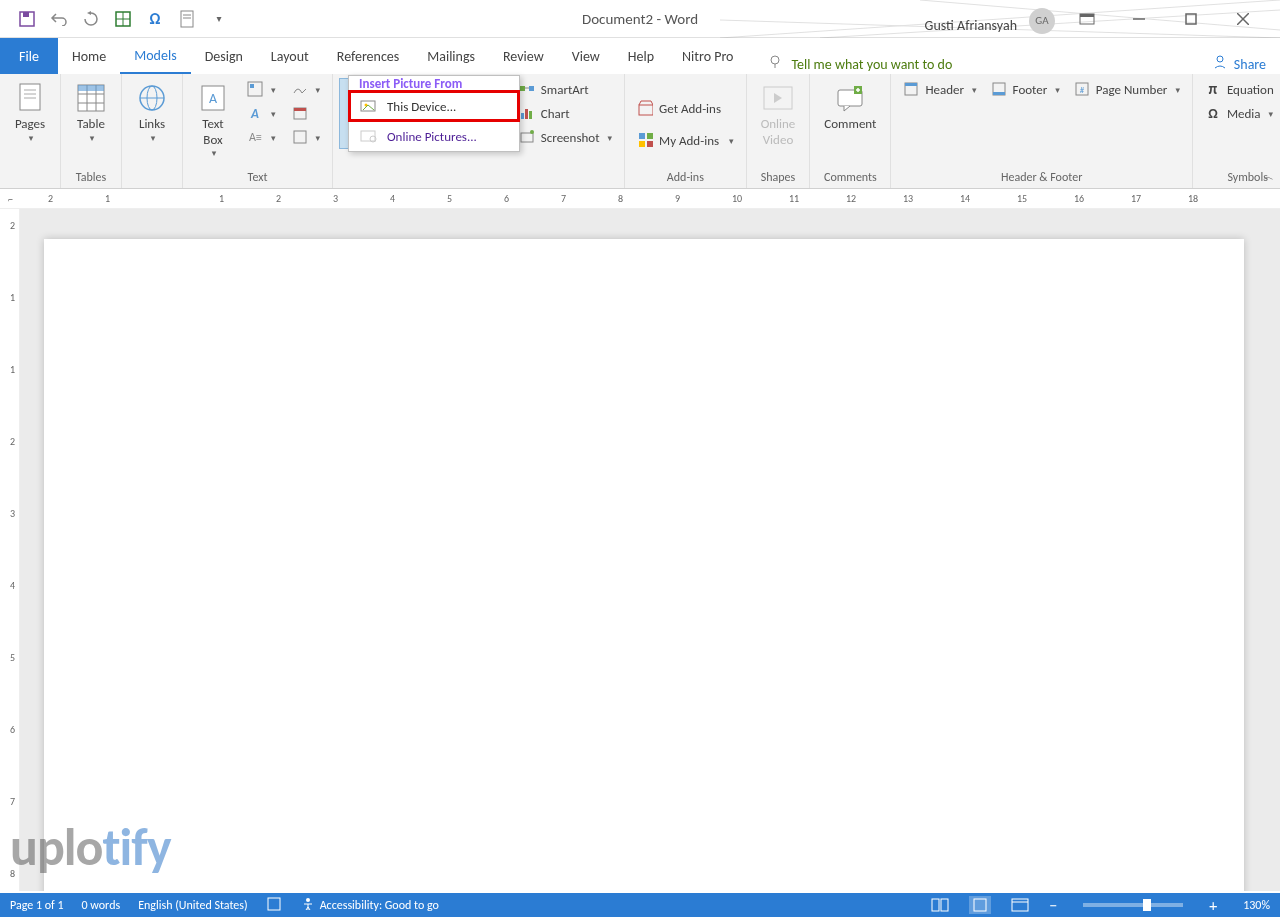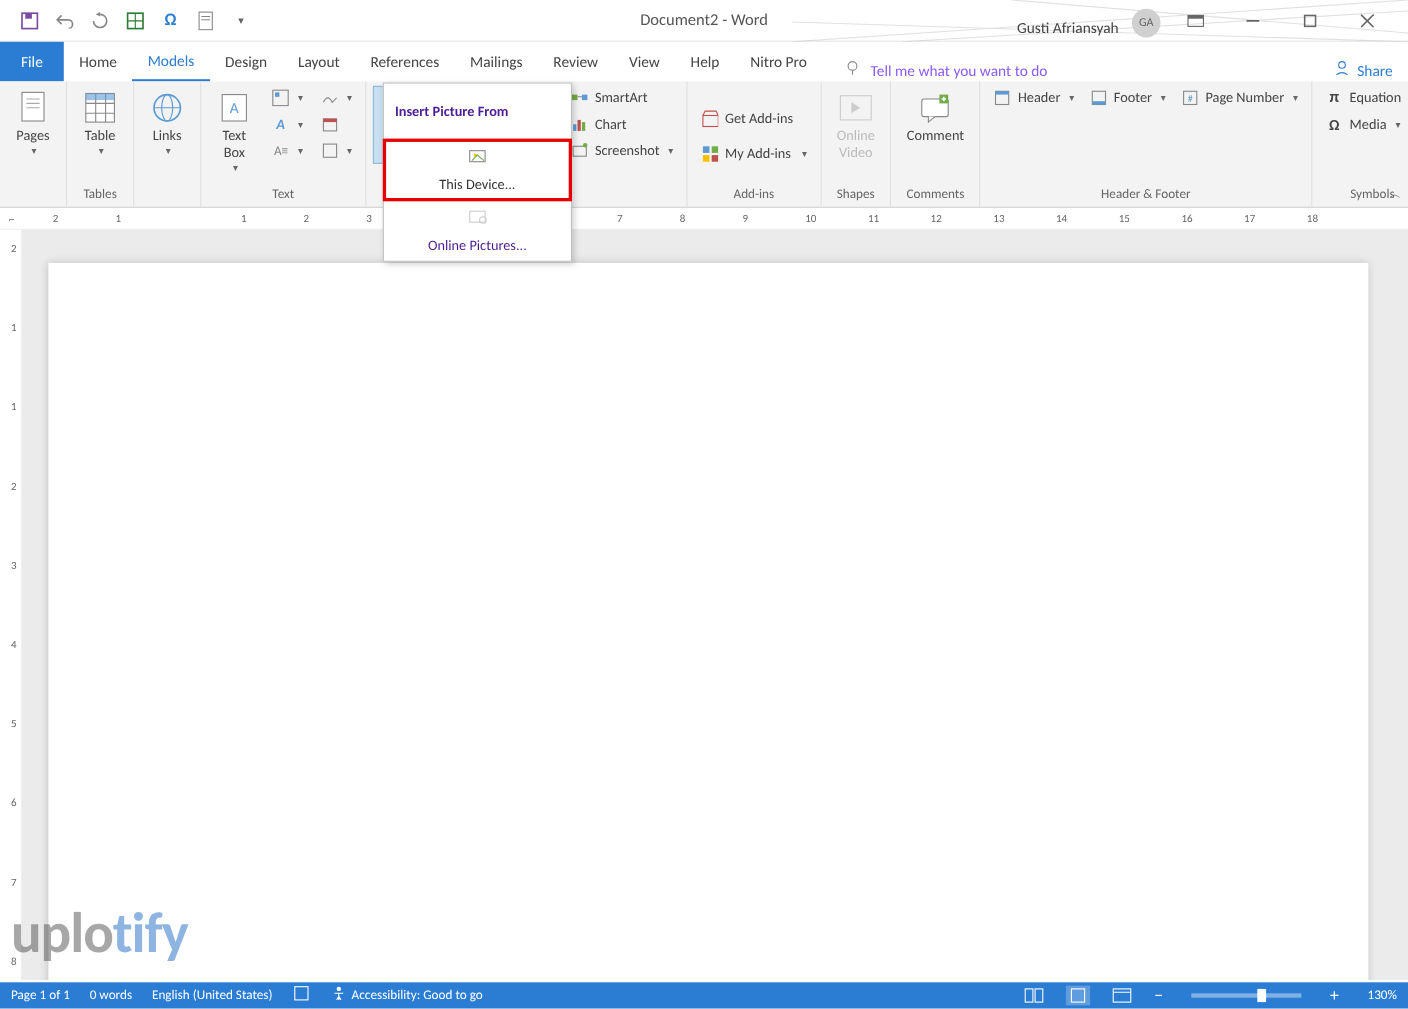--- a/index.html
+++ b/index.html
@@ -13,21 +13,21 @@
 .user-area { position:absolute; right:0; display:flex; align-items:flex-end; gap:12px; padding-right:17px; }
 .user-name { font-size:14px; color:#444; }
 .avatar { width:26px; height:26px; border-radius:50%; background:#d0d0d0; display:flex; align-items:center; justify-content:center; font-size:11px; color:#666; }
 .win-btn { width:40px; height:30px; display:flex; align-items:center; justify-content:center; cursor:pointer; }
 
 
 .ribbon-tabs { height:36px; background:#fff; display:flex; align-items:end; position:relative; }
 .tab-file { background:#2b7cd3; color:#fff; height:36px; width:58px; display:flex; align-items:center; justify-content:center; font-size:14px; cursor:pointer; }
 .tab-item { padding:0 14px; height:36px; display:flex; align-items:center; font-size:14px; color:#444; cursor:pointer; }
 .tab-item.active { color:#2b7cd3; border-bottom:2px solid #2b7cd3; }
-.tell-me { display:flex; align-items:center; gap:8px; margin-left:20px; color:#8b5cf6; font-size:14px; }
+.tell-me { display:flex; align-items:center; gap:8px; margin-left:20px; color:#4d7c0f; font-size:14px; }
 .share-btn { position:absolute; right:14px; display:flex; align-items:center; gap:6px; color:#2b7cd3; font-size:14px; cursor:pointer; }
 
 
 .ribbon { height:115px; background:#f3f3f3; border-bottom:1px solid #d0d0d0; display:flex; position:relative; }
 .group { border-right:1px solid #e0e0e0; display:flex; flex-direction:column; justify-content:space-between; padding:4px 6px 2px 6px; }
 .group-label { text-align:center; font-size:12px; color:#666; padding-bottom:2px; }
 .group-body { flex:1; display:flex; align-items:flex-start; gap:4px; }
 
 .big-btn { display:flex; flex-direction:column; align-items:center; justify-content:center; padding:4px 8px; cursor:pointer; min-width:48px; }
 .big-btn .ico { width:32px; height:32px; display:flex; align-items:center; justify-content:center; margin-bottom:2px; }
@@ -35,22 +35,22 @@
 .big-btn.active { background:#c7dff0; border:1px solid #8cb8dc; }
 
 .small-btn { display:flex; align-items:center; gap:6px; padding:3px 6px; cursor:pointer; font-size:13px; color:#444; white-space:nowrap; }
 .small-btn .ico { width:16px; height:16px; display:flex; align-items:center; justify-content:center; }
 .col { display:flex; flex-direction:column; gap:2px; }
 
 .dropdown-caret { font-size:9px; color:#666; margin-left:2px; }
 
 
 .picture-menu { position:absolute; left:348px; top:75px; width:172px; background:#fff; border:1px solid #c0c0c0; box-shadow:2px 2px 6px rgba(0,0,0,0.2); z-index:10; }
-.picture-menu .menu-header { padding:18px 10px; font-size:13px; color:#4c1d95; font-weight:600; }
-.picture-menu .menu-item { padding:6px 10px; display:flex; align-items:center; gap:10px; font-size:13px; cursor:pointer;flex-direction:column; }
+.picture-menu .menu-header { padding:0 10px; font-size:13px; color:#8b5cf6; font-weight:600; }
+.picture-menu .menu-item { padding:6px 10px; display:flex; align-items:center; gap:10px; font-size:13px; cursor:pointer; }
 .picture-menu .menu-item.highlight { outline:3px solid #e60000; outline-offset:-2px; }
 .picture-menu .menu-item.disabled { color:#4c1d95; cursor:default; }
 .picture-menu .menu-item .ico { width:18px; height:18px; }
 
 
 .ruler-h { height:20px; background:#fff; display:flex; align-items:center; position:relative; font-size:10px; color:#666; padding-left:45px; border-bottom:1px solid #eee; }
 .ruler-h .tick { position:absolute; }
 .ruler-v { position:absolute; left:0; top:209px; width:20px; bottom:26px; background:#fff; font-size:10px; color:#666; border-right:1px solid #eee; }
 .ruler-v .tick { position:absolute; width:100%; text-align:right; padding-right:4px; }
 

